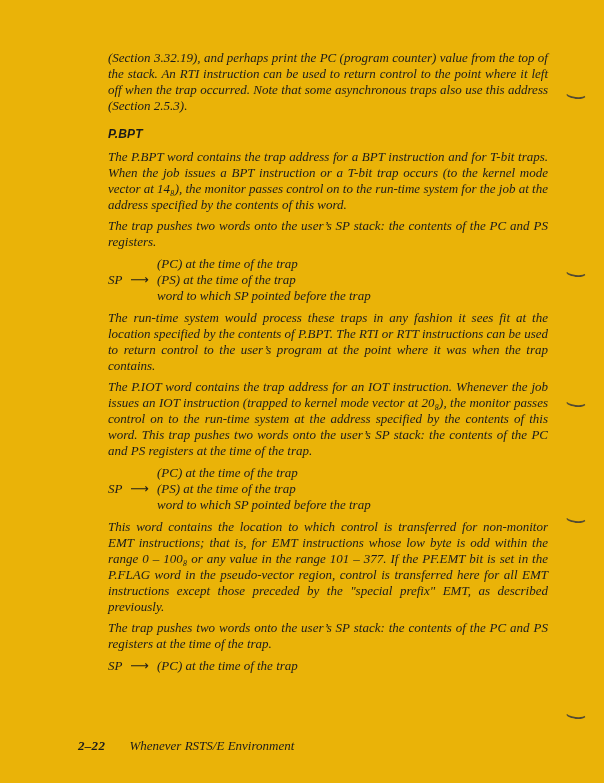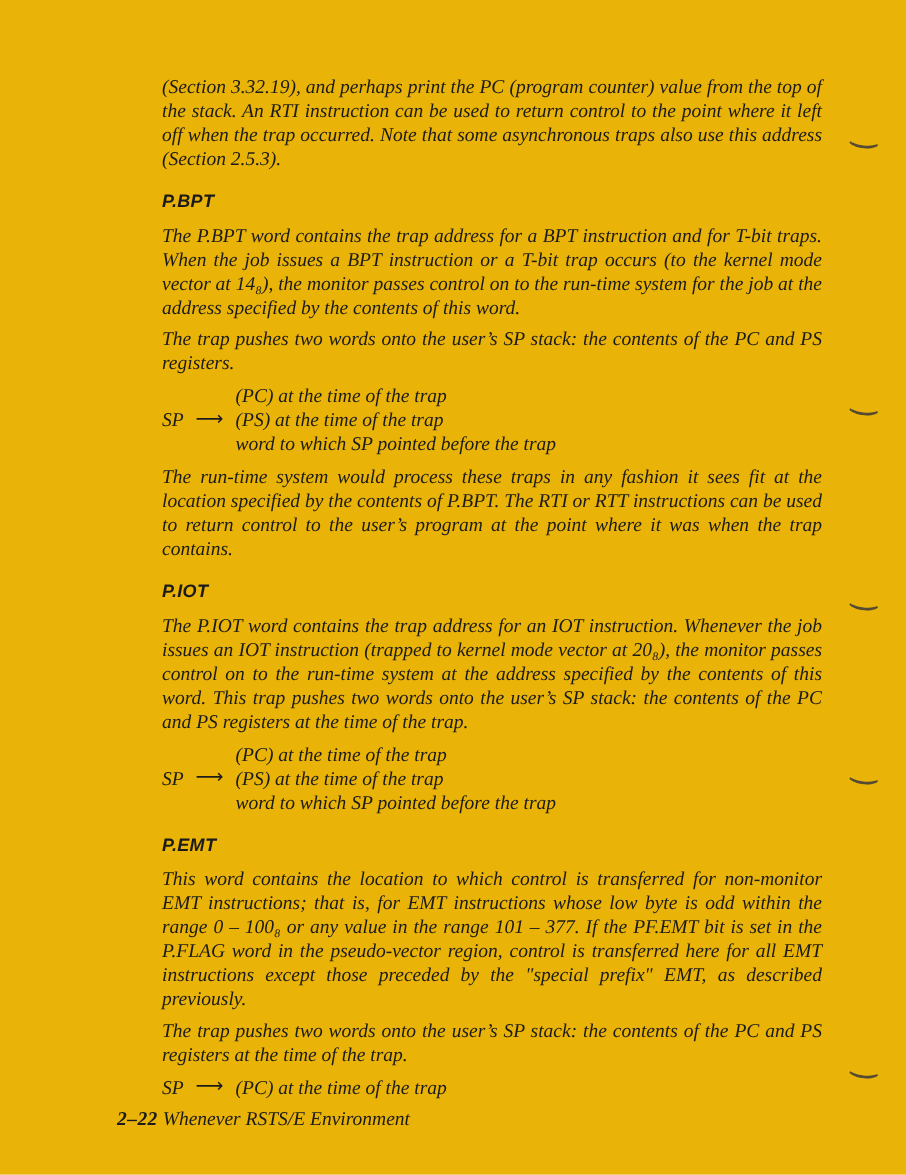--- a/index.html
+++ b/index.html
@@ -68,20 +68,21 @@
   .footer {
     position: absolute;
     left: 78px;
     top: 738px;
     font-size: 13px;
     line-height: 16px;
     white-space: nowrap;
   }
   .footer .pagenum {
     font-weight: bold;
+    margin-right: 21px;
     letter-spacing: 0.3px;
   }
   .curl {
     position: absolute;
     right: 17px;
     width: 20px;
     height: 8px;
     border: 1px solid transparent;
     border-bottom: 2px solid #3a3a3a;
     border-radius: 50%;
@@ -107,35 +108,33 @@
         <span class="arrow">⟶</span>
       </div>
       <div class="sp-lines">
         <div>(PC) at the time of the trap</div>
         <div>(PS) at the time of the trap</div>
         <div>word to which SP pointed before the trap</div>
       </div>
     </div>
     <p>The run-time system would process these traps in any fashion it sees fit at the location specified by the contents of P.BPT. The RTI or RTT instructions can be used to return control to the user’s program at the point where it was when the trap contains.</p>
 
-    <h3 class="sec-heading">P.IOT</h3>
     <p>The P.IOT word contains the trap address for an IOT instruction. Whenever the job issues an IOT instruction (trapped to kernel mode vector at 20₈), the monitor passes control on to the run-time system at the address specified by the contents of this word. This trap pushes two words onto the user’s SP stack: the contents of the PC and PS registers at the time of the trap.</p>
     <div class="sp-block">
       <div class="sp-label">
         <span>SP</span>
         <span class="arrow">⟶</span>
       </div>
       <div class="sp-lines">
         <div>(PC) at the time of the trap</div>
         <div>(PS) at the time of the trap</div>
         <div>word to which SP pointed before the trap</div>
       </div>
     </div>
 
-    <h3 class="sec-heading">P.EMT</h3>
     <p>This word contains the location to which control is transferred for non-monitor EMT instructions; that is, for EMT instructions whose low byte is odd within the range 0 – 100₈ or any value in the range 101 – 377. If the PF.EMT bit is set in the P.FLAG word in the pseudo-vector region, control is transferred here for all EMT instructions except those preceded by the "special prefix" EMT, as described previously.</p>
     <p>The trap pushes two words onto the user’s SP stack: the contents of the PC and PS registers at the time of the trap.</p>
     <div class="sp-block">
       <div class="sp-label">
         <span>SP</span>
         <span class="arrow">⟶</span>
       </div>
       <div class="sp-lines">
         <div>(PC) at the time of the trap</div>
 

